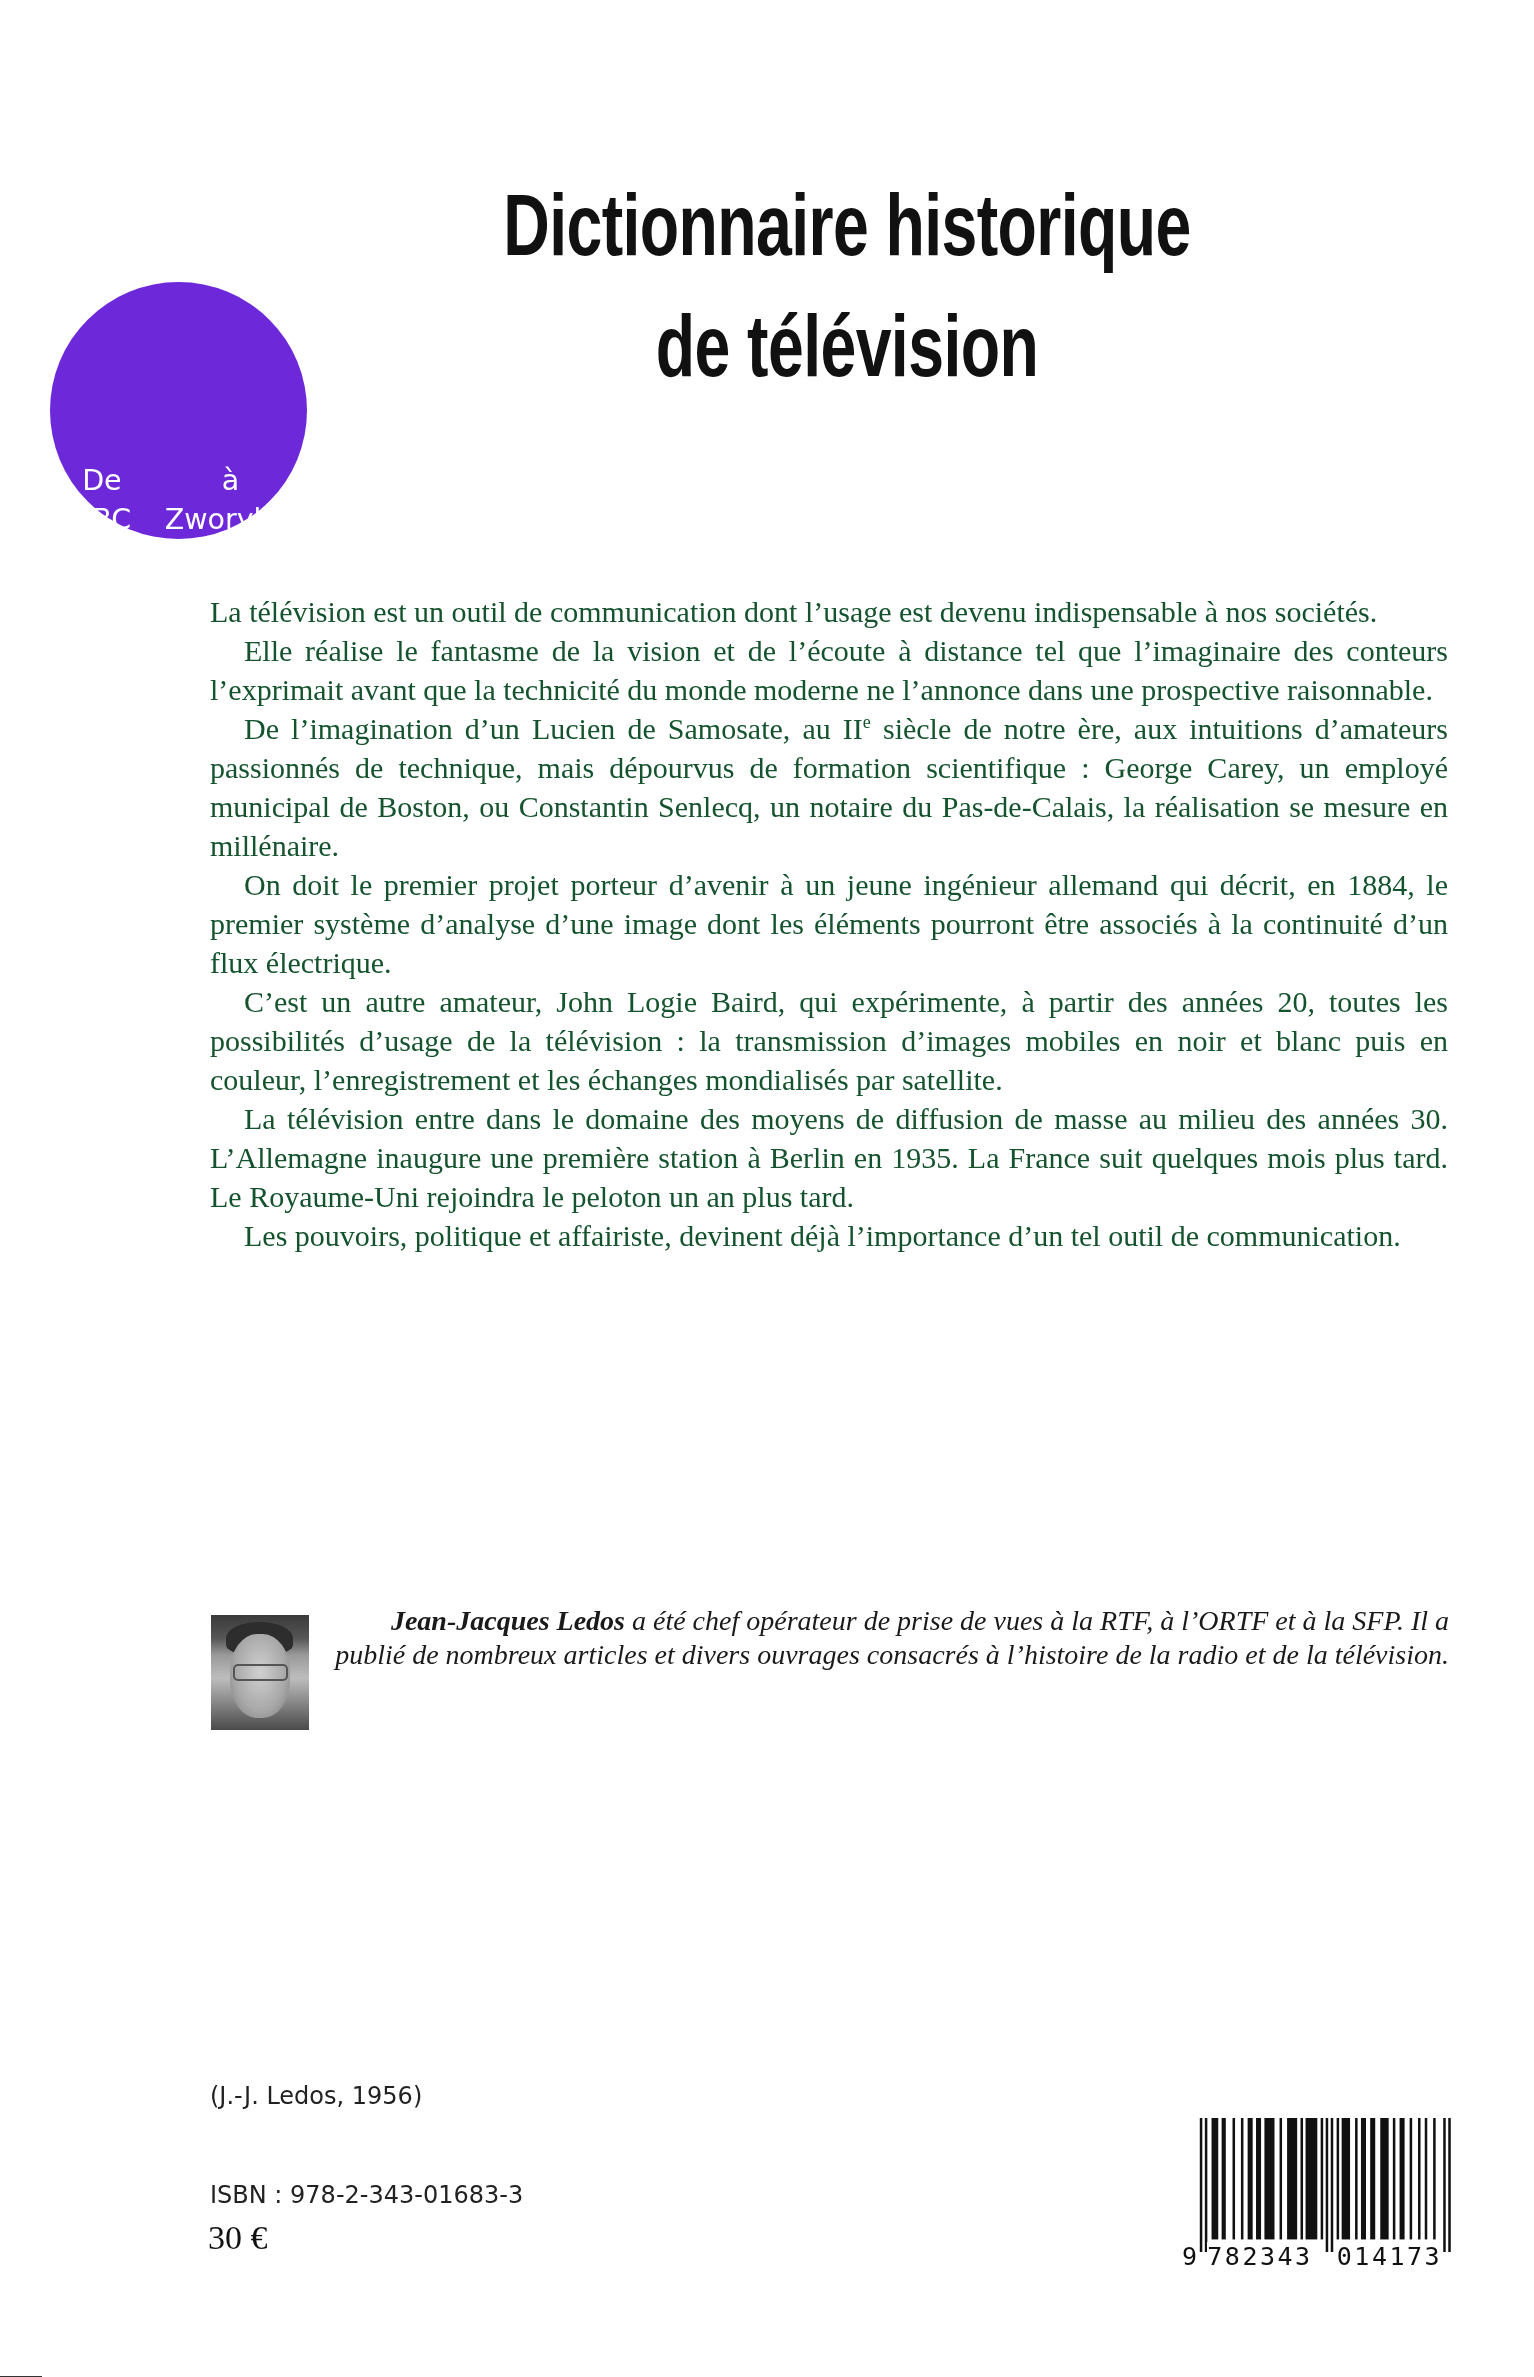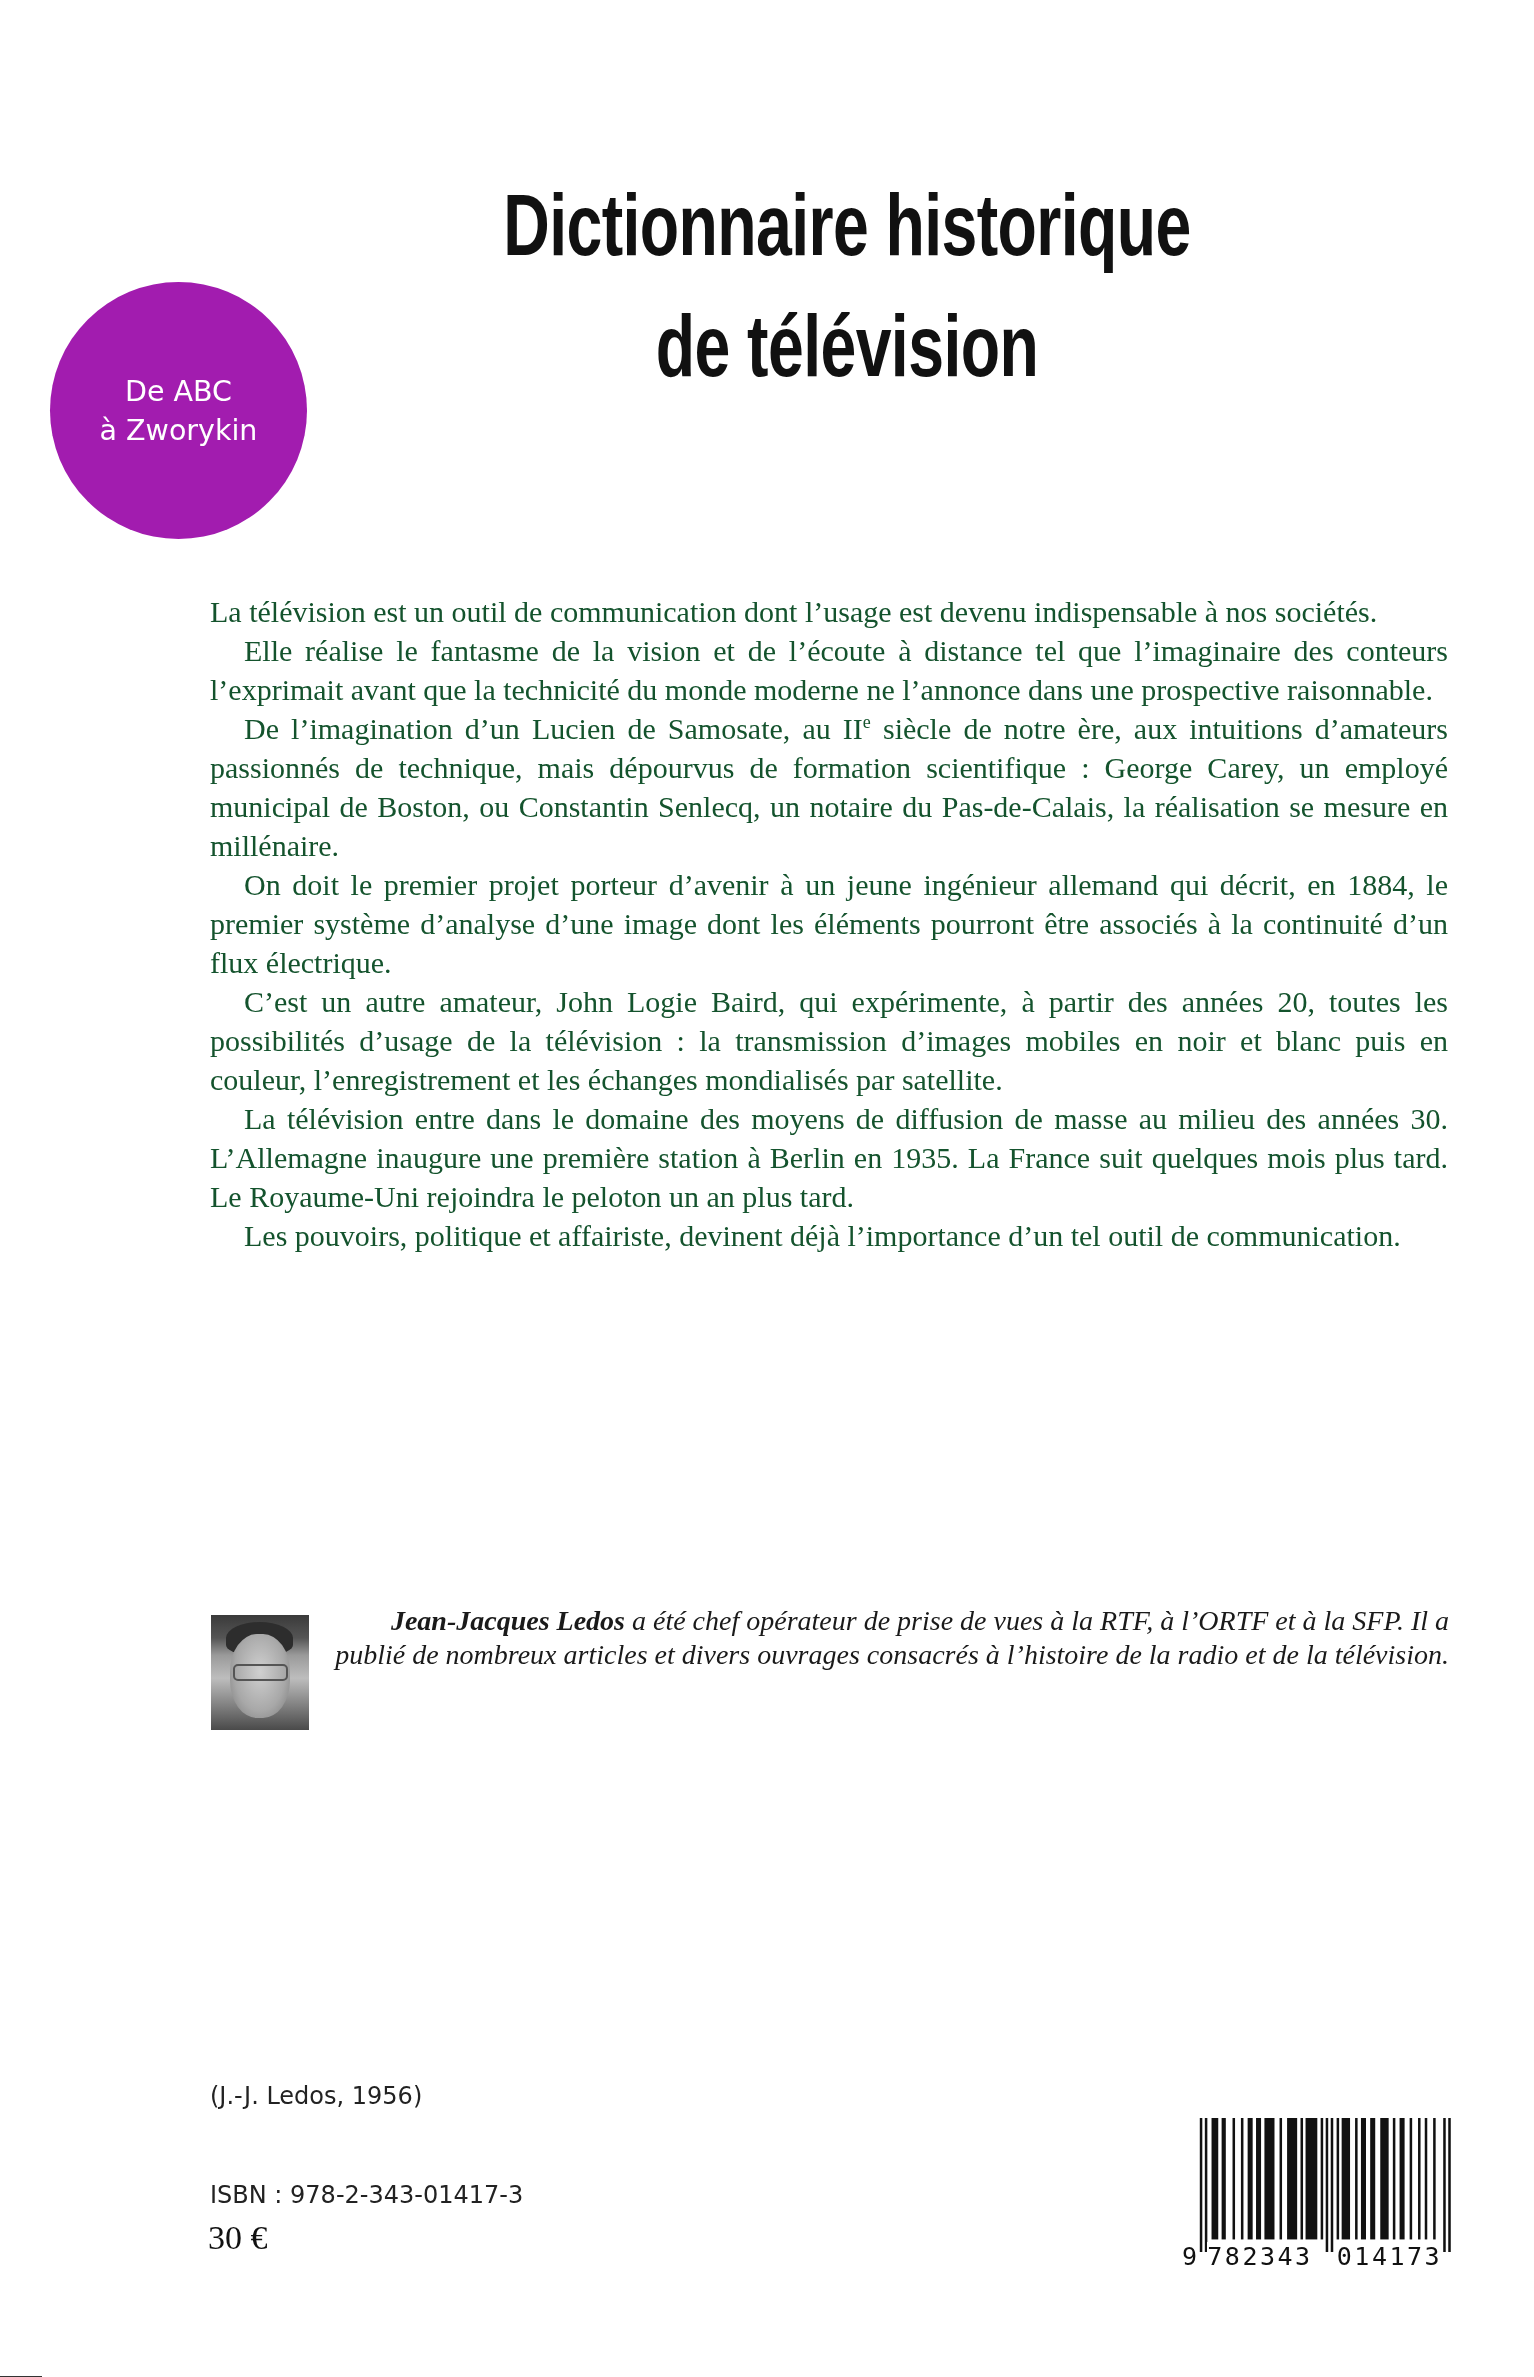--- a/index.html
+++ b/index.html
@@ -1,21 +1,21 @@
 <!DOCTYPE html>
 <html style="font-size:13.4px"><head>
 <meta charset="utf-8">
 <style>
   html, body { margin:0; padding:0; background:#ffffff; }
   body { width:1534px; height:2377px; position:relative; overflow:hidden; color:#1a1a1a; }
 
   .badge {
     position:absolute; left:50px; top:282px; width:257px; height:257px;
-    border-radius:50%; background:#a21caf; color:#ffffff;
-    display:flex; flex-direction:column; align-items:center; justify-content:center;
+    border-radius:50%; background:#6d28d9; color:#ffffff;
+    display:flex; flex-direction:row; align-items:flex-end; justify-content:center;
     font-family:"DejaVu Sans", sans-serif; font-size:28.5px; line-height:39px; text-align:center;
   }
   .badge span { display:block; }
 
   .title {
     position:absolute; left:352px; top:164px; width:990px; text-align:center;
     font-family:"Liberation Sans", sans-serif; font-weight:bold;
     font-size:87px; line-height:121px; color:#111;
     transform:scaleX(0.74); transform-origin:center top; letter-spacing:-0.8px;
   }
@@ -108,21 +108,21 @@
   <div class="face"></div>
   <div class="glasses"></div>
 </div>
 
 <div class="author-bio"><b>Jean-Jacques Ledos</b><span> a été chef opérateur de prise de vues à la RTF, à l’ORTF et à la SFP. Il a publié de nombreux articles et divers ouvrages consacrés à l’histoire de la radio et de la télévision.</span></div>
 
 <div class="credits">
   <div>(J.-J. Ledos, 1956)</div>
 </div>
 
-<div class="isbn">ISBN : 978-2-343-01417-3</div>
+<div class="isbn">ISBN : 978-2-343-01683-3</div>
 <div class="price">30 €</div>
 
 <div class="barcode">
   <svg class="bars" viewBox="0 0 330 160" preserveAspectRatio="none">
     <g fill="#111">
       <rect x="20" y="0" width="3" height="160"></rect>
         <rect x="26" y="0" width="3" height="160"></rect>
       <rect x="34" y="0" width="8" height="145"></rect>
         <rect x="46" y="0" width="5" height="145"></rect>
       <rect x="59" y="0" width="3" height="145"></rect>

